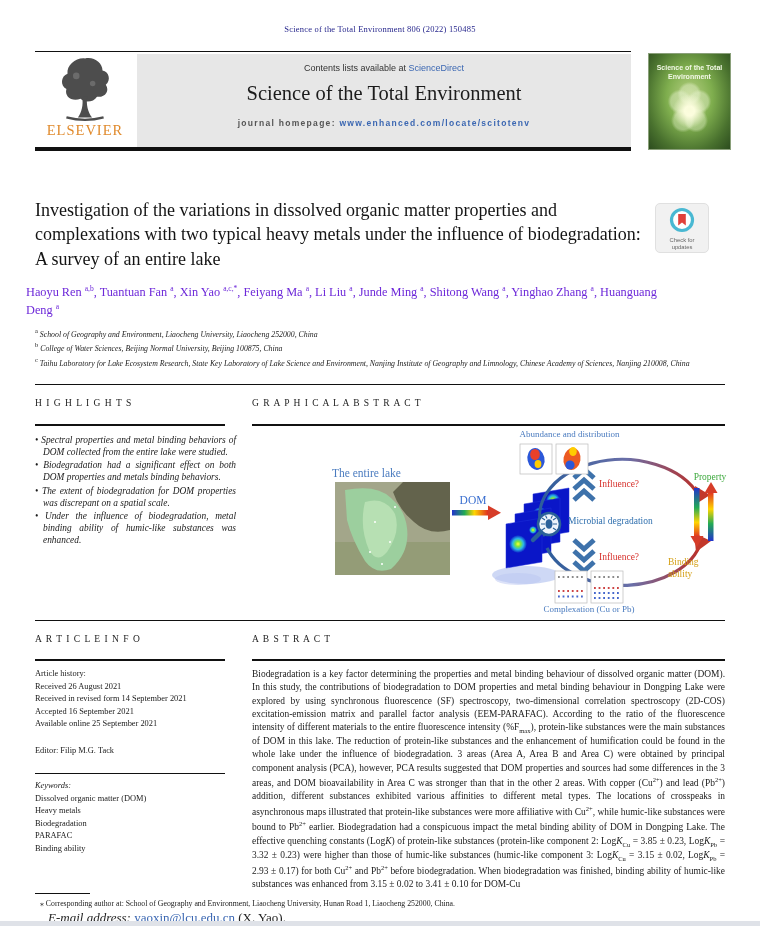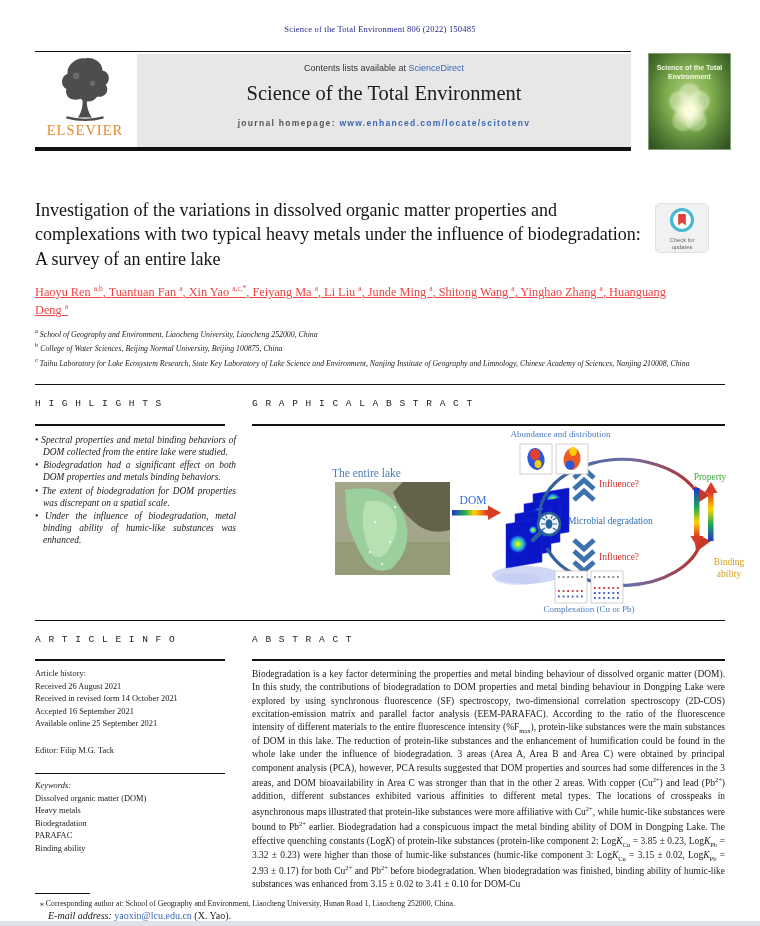--- a/index.html
+++ b/index.html
@@ -38,72 +38,72 @@
       radial-gradient(circle at 50% 42%,  rgba(230,242,205,.45) 0 9px, rgba(230,242,205,0) 12px),
       radial-gradient(ellipse at 50% 45%, #b8d184 0%, #7fae4e 40%, #49712e 75%, #2c4c1e 100%);}
   .cover-title{position:absolute;top:10px;left:5px;width:71px;text-align:center;
     font-family:"Liberation Sans",sans-serif;font-size:7px;line-height:1.25;color:#f2f8e6;font-weight:bold;}
 
   
   .paper-title{top:198px;left:35px;width:618px;font-size:18px;line-height:1.36;color:#141414;}
   .badge{top:203px;left:655px;width:52px;height:48px;background:#f1f1f1;border:1px solid #e0e0e0;
     border-radius:5px;text-align:center;cursor:pointer;}
   .badge-label{font-family:"Liberation Sans",sans-serif;font-size:5.8px;color:#666;line-height:1.25;display:block;margin-top:0px;}
-  .authors{top:284px;left:35px;width:632px;font-size:12.3px;line-height:1.45;color:#ef4444;text-decoration:underline;}
+  .authors{top:284px;left:26px;width:632px;font-size:12.3px;line-height:1.45;color:#6d28d9;}
   .authors sup{font-size:7.5px;}
   .affils{top:326px;left:35px;width:692px;font-size:7.8px;font-style:italic;line-height:1.5;color:#222;}
   .affils sup{font-style:normal;}
 
   
   .rule-full-1{top:384px;left:35px;width:690px;height:1px;background:#111;}
-  .sec-head{font-size:9.5px;letter-spacing:1px;color:#222;font-family:Liberation Mono, monospace;}
+  .sec-head{font-size:9.5px;letter-spacing:1px;color:#222;}
   .h-highlights{top:398px;left:35px;}
   .h-ga{top:398px;left:252px;}
   .rule-hl{top:424px;left:35px;width:190px;height:2px;background:#111;}
   .rule-ga{top:424px;left:252px;width:473px;height:2px;background:#111;}
   .rule-full-2{top:620px;left:35px;width:690px;height:1px;background:#111;}
   .h-ai{top:634px;left:35px;}
   .h-abs{top:634px;left:252px;}
   .rule-ai{top:659px;left:35px;width:190px;height:2px;background:#111;}
   .rule-abs{top:659px;left:252px;width:473px;height:2px;background:#111;}
 
   
   .hl-list{top:434px;left:35px;width:201px;font-size:9.4px;line-height:1.29;text-align:justify;font-style:italic;}
   .hl-item{padding-left:8px;text-indent:-8px;margin-bottom:1px;}
 
   
   .ga{top:428px;left:252px;width:473px;height:190px;}
   .ga-label{position:absolute;font-size:9.5px;}
-  .ga-abundance{top:1px;left:226px;width:165px;text-align:center;color:#4a7bbf;font-size:9px;}
+  .ga-abundance{top:1px;left:235px;width:165px;text-align:center;color:#4a7bbf;font-size:9px;}
   .ga-lake{top:39px;left:80px;width:120px;color:#4a7bbf;font-size:11.5px;}
   .ga-dom{top:66px;left:198px;width:46px;text-align:center;color:#3a6fd0;font-size:11.5px;}
   .ga-inf-top{top:51px;left:347px;color:#d62f2a;}
   .ga-microbial{top:88px;left:316px;color:#2f6fae;}
   .ga-inf-bot{top:124px;left:347px;color:#d62f2a;}
   .ga-property{top:44px;left:430px;width:56px;text-align:center;color:#3faa3f;}
-  .ga-binding{top:128px;left:448px;width:58px;text-align:center;color:#d4a017;line-height:1.3;}
+  .ga-binding{top:128px;left:416px;width:58px;text-align:left;color:#d4a017;line-height:1.3;}
   .ga-complex{top:176px;left:262px;width:150px;text-align:center;color:#4a7bbf;font-size:9px;}
 
   
   .ai{top:668px;left:35px;width:200px;font-size:8.4px;line-height:1.5;}
   .ai .lbl{}
   .ai-editor{top:746px;left:35px;width:200px;font-size:8.4px;}
   .rule-kw{top:773px;left:35px;width:190px;height:1px;background:#111;}
   .kw{top:780px;left:35px;width:200px;font-size:8.4px;line-height:1.5;}
   .kw .lbl{font-style:italic;}
 
   
   .abstract{top:668px;left:252px;width:473px;font-size:9.45px;line-height:1.405;text-align:justify;}
   .abstract sup{font-size:6.5px;}
   .abstract sub{font-size:6.5px;}
 
   
   .rule-foot{top:893px;left:35px;width:55px;height:1px;background:#111;}
   .footnote1{top:899px;left:40px;width:690px;font-size:7.8px;color:#222;}
-  .footnote2{top:910px;left:48px;width:690px;font-size:10px;color:#222;}
+  .footnote2{top:910px;left:48px;width:690px;font-size:13px;color:#222;}
   .footnote2 .em{font-style:italic;}
   .bottom-strip{top:921px;left:0;width:760px;height:5px;background:#dfe2e8;}
 </style>
 </head>
 <body>
 
 <div class="abs citation">Science of the Total Environment 806 (2022) 150485</div>
 
 <div class="abs rule-banner-top"></div>
 
@@ -309,21 +309,21 @@
 
 <div class="abs rule-full-2"></div>
 <div class="abs sec-head h-ai">A R T I C L E   I N F O</div>
 <div class="abs sec-head h-abs">A B S T R A C T</div>
 <div class="abs rule-ai"></div>
 <div class="abs rule-abs"></div>
 
 <div class="abs ai">
   <div class="lbl">Article history:</div>
   <div>Received 26 August 2021</div>
-  <div>Received in revised form 14 October 2021</div>
+  <div>Received in revised form 14 September 2021</div>
   <div>Accepted 16 September 2021</div>
   <div>Available online 25 September 2021</div>
 </div>
 
 <div class="abs ai-editor">Editor: Filip M.G. Tack</div>
 
 <div class="abs rule-kw"></div>
 <div class="abs kw">
   <div class="lbl">Keywords:</div>
   <div>Dissolved organic matter (DOM)</div>

